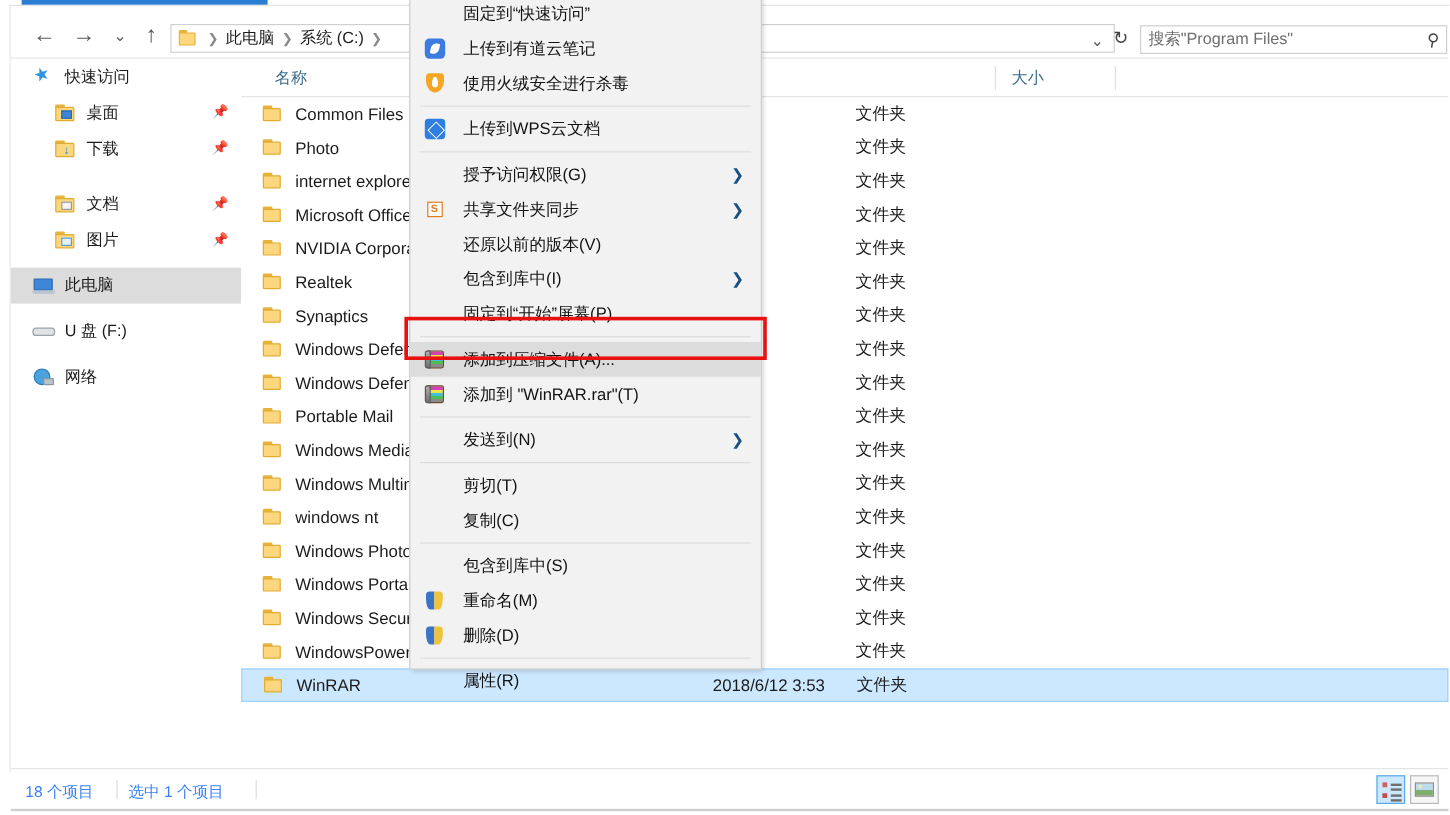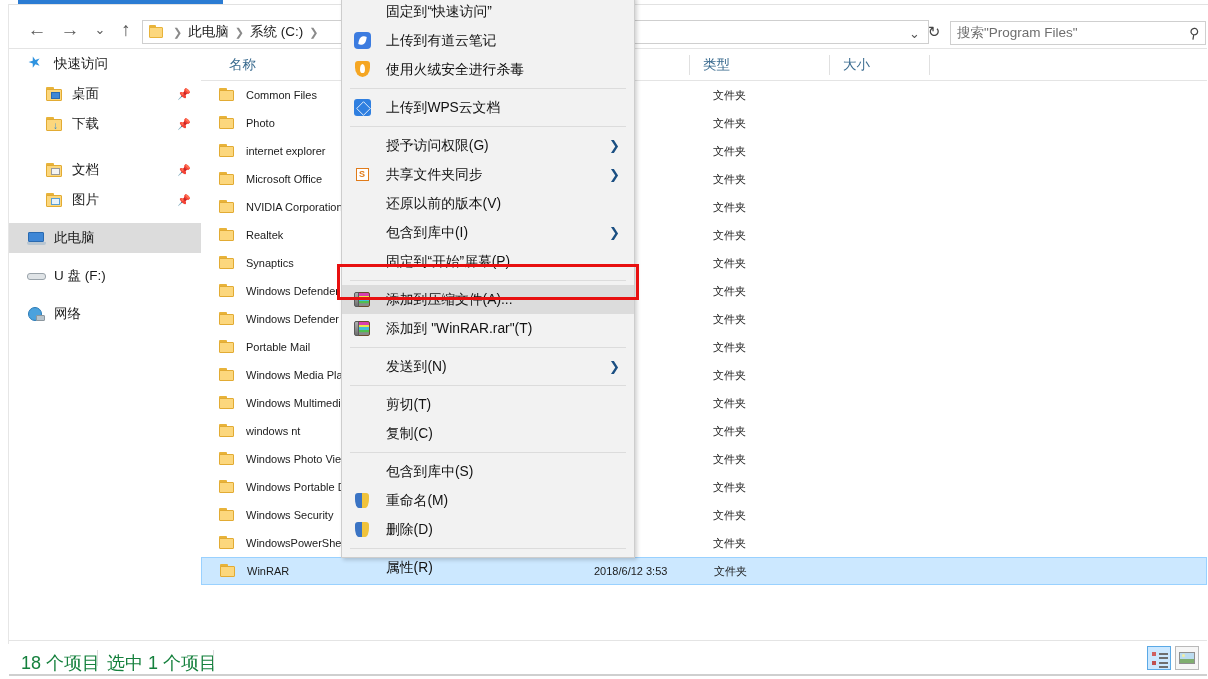--- a/index.html
+++ b/index.html
@@ -128,40 +128,40 @@
   .col-h {
     position:absolute; top:0; height:32px; display:flex; align-items:center;
     font-size:13.5px; color:#3a6b8f; padding-left:14px;
   }
   .col-h .divider{
     position:absolute; left:0; top:6px; width:1px; height:20px; background:#e0e0e0;
   }
   .rows { position:absolute; left:0; top:32px; width:1006px; }
   .row {
     position:relative; height:28px; display:flex; align-items:center;
-    font-size:11px; color:#1b1b1b;
+    font-size:14px; color:#1b1b1b;
   }
   .row.sel { background:#cce8ff; border:1px solid #99d1ff; }
   .row .cell-name {
     position:absolute; left:18px; display:flex; align-items:center; white-space:nowrap;
   }
   .row .nm-ico { width:18px; height:16px; position:relative; margin-right:9px; flex:0 0 auto;}
   .row .nm-ico .t{position:absolute;left:0;top:1px;width:8px;height:3px;background:#e8b33a;border-radius:1px 1px 0 0;}
   .row .nm-ico .b{position:absolute;left:0;top:3px;width:15px;height:11px;background:#fcd77d;border:1px solid #e2ab33;border-radius:0 1px 1px 1px;}
   .row .cell-date { position:absolute; left:392px; color:#1b1b1b; white-space:nowrap;}
   .row .cell-type { position:absolute; left:512px; color:#1b1b1b; white-space:nowrap;}
   .row .cell-size { position:absolute; left:652px; color:#1b1b1b; }
 
   
   .statusbar {
     position:absolute; left:9px; top:640px; width:1198px; height:35px;
     border-top:1px solid #e4e4e4; background:#fff;
   }
   .status-txt {
-    position:absolute; top:10px; font-size:18px; color:#15803d; white-space:nowrap;text-align:right;
+    position:absolute; top:10px; font-size:13px; color:#3b82f6; white-space:nowrap;text-align:right;
   }
   .st-count { left:12px; }
   .st-sel   { left:98px; }
   .st-div1  { position:absolute; left:88px; top:9px; width:1px; height:16px; background:#dcdcdc;}
   .st-div2  { position:absolute; left:204px; top:9px; width:1px; height:16px; background:#dcdcdc;}
   .viewbtns { position:absolute; right:8px; top:5px; display:flex; gap:4px; }
   .vbtn { width:24px; height:24px; position:relative; }
   .vbtn.active { background:#cce8ff; border:1px solid #5aa9e6; }
   .vbtn.plain  { border:1px solid #b9b9b9; background:#f6f6f6; }
   .vb-details .l { position:absolute; background:#6f6f6f; height:2px; }
@@ -296,24 +296,20 @@
         <span class="side-ico"><span class="ic-net"><span class="globe"></span><span class="plug"></span></span></span>
         <span class="side-lbl">网络</span>
       </div>
     </div>
 
   <div class="content">
     <div class="col-head">
       <div class="col-h" style="left:14px;width:378px;">
         <span>名称</span>
       </div>
-      <div class="col-h" style="left:488px;width:140px;">
-        <div class="divider"></div>
-        <span>类型</span>
-      </div>
       <div class="col-h" style="left:628px;width:100px;">
         <div class="divider"></div>
         <span>大小</span>
       </div>
       <div class="col-h" style="left:728px;width:10px;">
         <div class="divider"></div>
       </div>
     </div>
     <div class="rows" id="rows">
         <div class="row">

